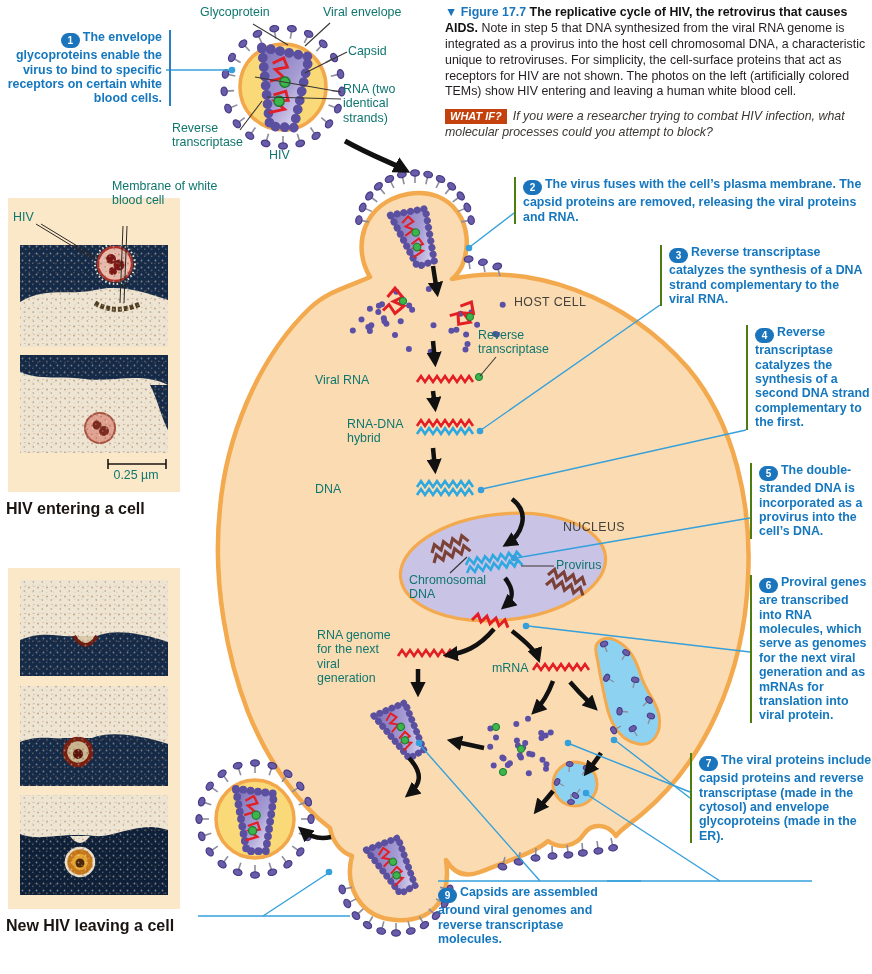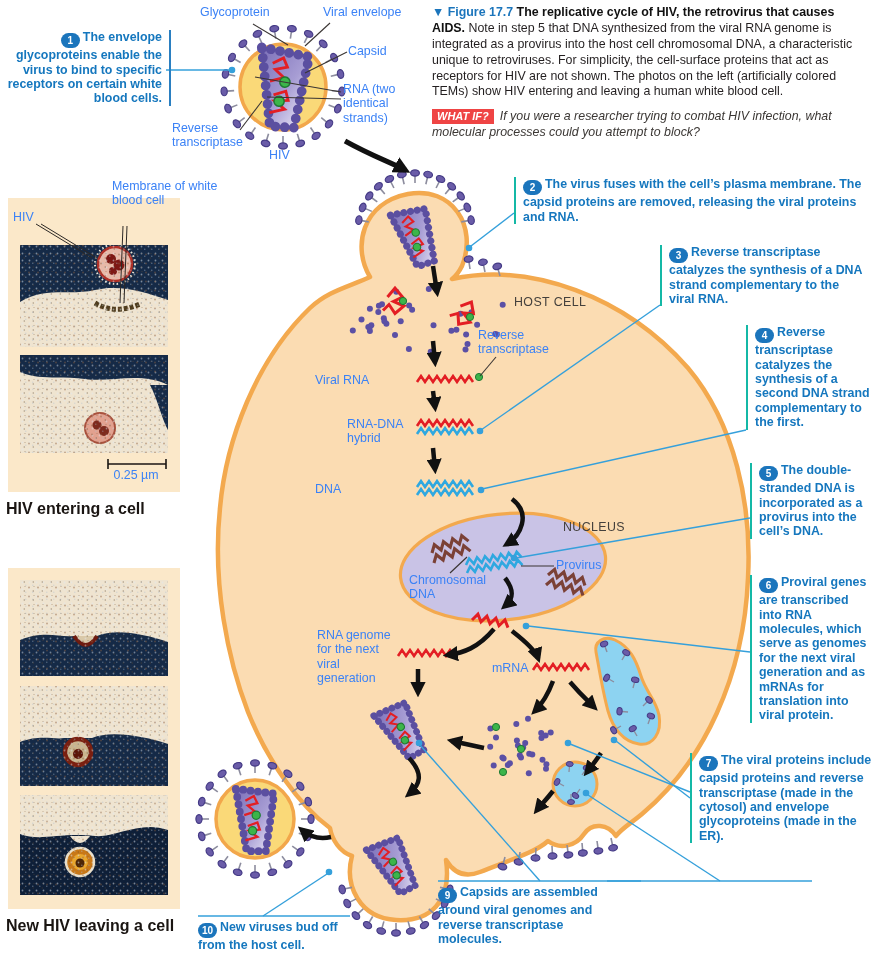--- a/index.html
+++ b/index.html
@@ -1,32 +1,32 @@
 <!DOCTYPE html>
 <html><head>
 <meta charset="utf-8">
 <style>
   html,body{margin:0;padding:0;background:#fff;}
   .page{position:relative;width:872px;height:974px;background:#fff;
         font-family:"Liberation Sans",sans-serif;overflow:hidden;}
   .art{position:absolute;left:0;top:0;}
-  .txt{position:absolute;font-size:12.4px;line-height:1.15;color:#3b82f6;}
+  .txt{position:absolute;font-size:12.4px;line-height:1.15;color:#0f766e;}
   .callout{position:absolute;font-size:12.4px;line-height:1.16;color:#1577BE;font-weight:bold;}
-  .bar-left{border-left:2px solid #14b8a6;padding-left:7px;}
+  .bar-left{border-left:2px solid #4d7c0f;padding-left:7px;}
   .bar-right{border-right:2px solid #2A7FC1;padding-right:7px;text-align:right;}
   .badge{display:inline-flex;align-items:center;justify-content:center;
          min-width:15px;height:15px;padding:0 2px;border-radius:9px;background:#1B75BC;
          color:#fff;font-size:10px;font-weight:bold;margin-right:3px;vertical-align:-3px;font-style:normal;}
   .cap{position:absolute;font-size:16px;font-weight:bold;color:#1A1512;}
   .cellname{letter-spacing:.4px;color:#44403c;}
   .figcap{position:absolute;left:432px;top:5px;width:438px;font-size:12.4px;line-height:1.28;color:#231f20;}
-  .figcap p{margin:0 0 9px 0;}
+  .figcap p{margin:0 0 9px 13px;}
   .blue{color:#1B75BC;font-weight:bold;}
   .figcap b{color:#111;}
-  .whatif-badge{background:#ef4444;color:#fff;font-weight:bold;font-style:italic;
+  .whatif-badge{background:#c2410c;color:#fff;font-weight:bold;font-style:italic;
                 font-size:11px;padding:1px 5px 2px 5px;margin-right:6px;}
   .whatif i{color:#3b3734;}
 </style>
 </head>
 <body>
 
 <div class="page">
 
 <svg class="art" width="872" height="974" viewBox="0 0 872 974">
   <defs>
@@ -501,15 +501,14 @@
 
 <div class="callout bar-left" style="left:750px;top:463px;width:114px;"><span class="badge">5</span><span>The double-stranded DNA is incorporated as a provirus into the cell’s DNA.</span></div>
 
 <div class="callout bar-left" style="left:750px;top:575px;width:114px;"><span class="badge">6</span><span>Proviral genes are transcribed into RNA molecules, which serve as genomes for the next viral generation and as mRNAs for translation into viral protein.</span></div>
 
 <div class="callout bar-left" style="left:690px;top:753px;width:178px;"><span class="badge">7</span><span>The viral proteins include capsid proteins and reverse transcriptase (made in the cytosol) and envelope glycoproteins (made in the ER).</span></div>
 
 
 <div class="callout" style="left:438px;top:885px;width:160px;"><span class="badge">9</span><span>Capsids are assembled around viral genomes and reverse transcriptase molecules.</span></div>
 
-<div class="callout" style="left:198px;top:920px;width:156px;"><span class="badge">10</span><span>New viruses bud off from the host cell.</span></div>
 
 </div>
 
 </body></html>

